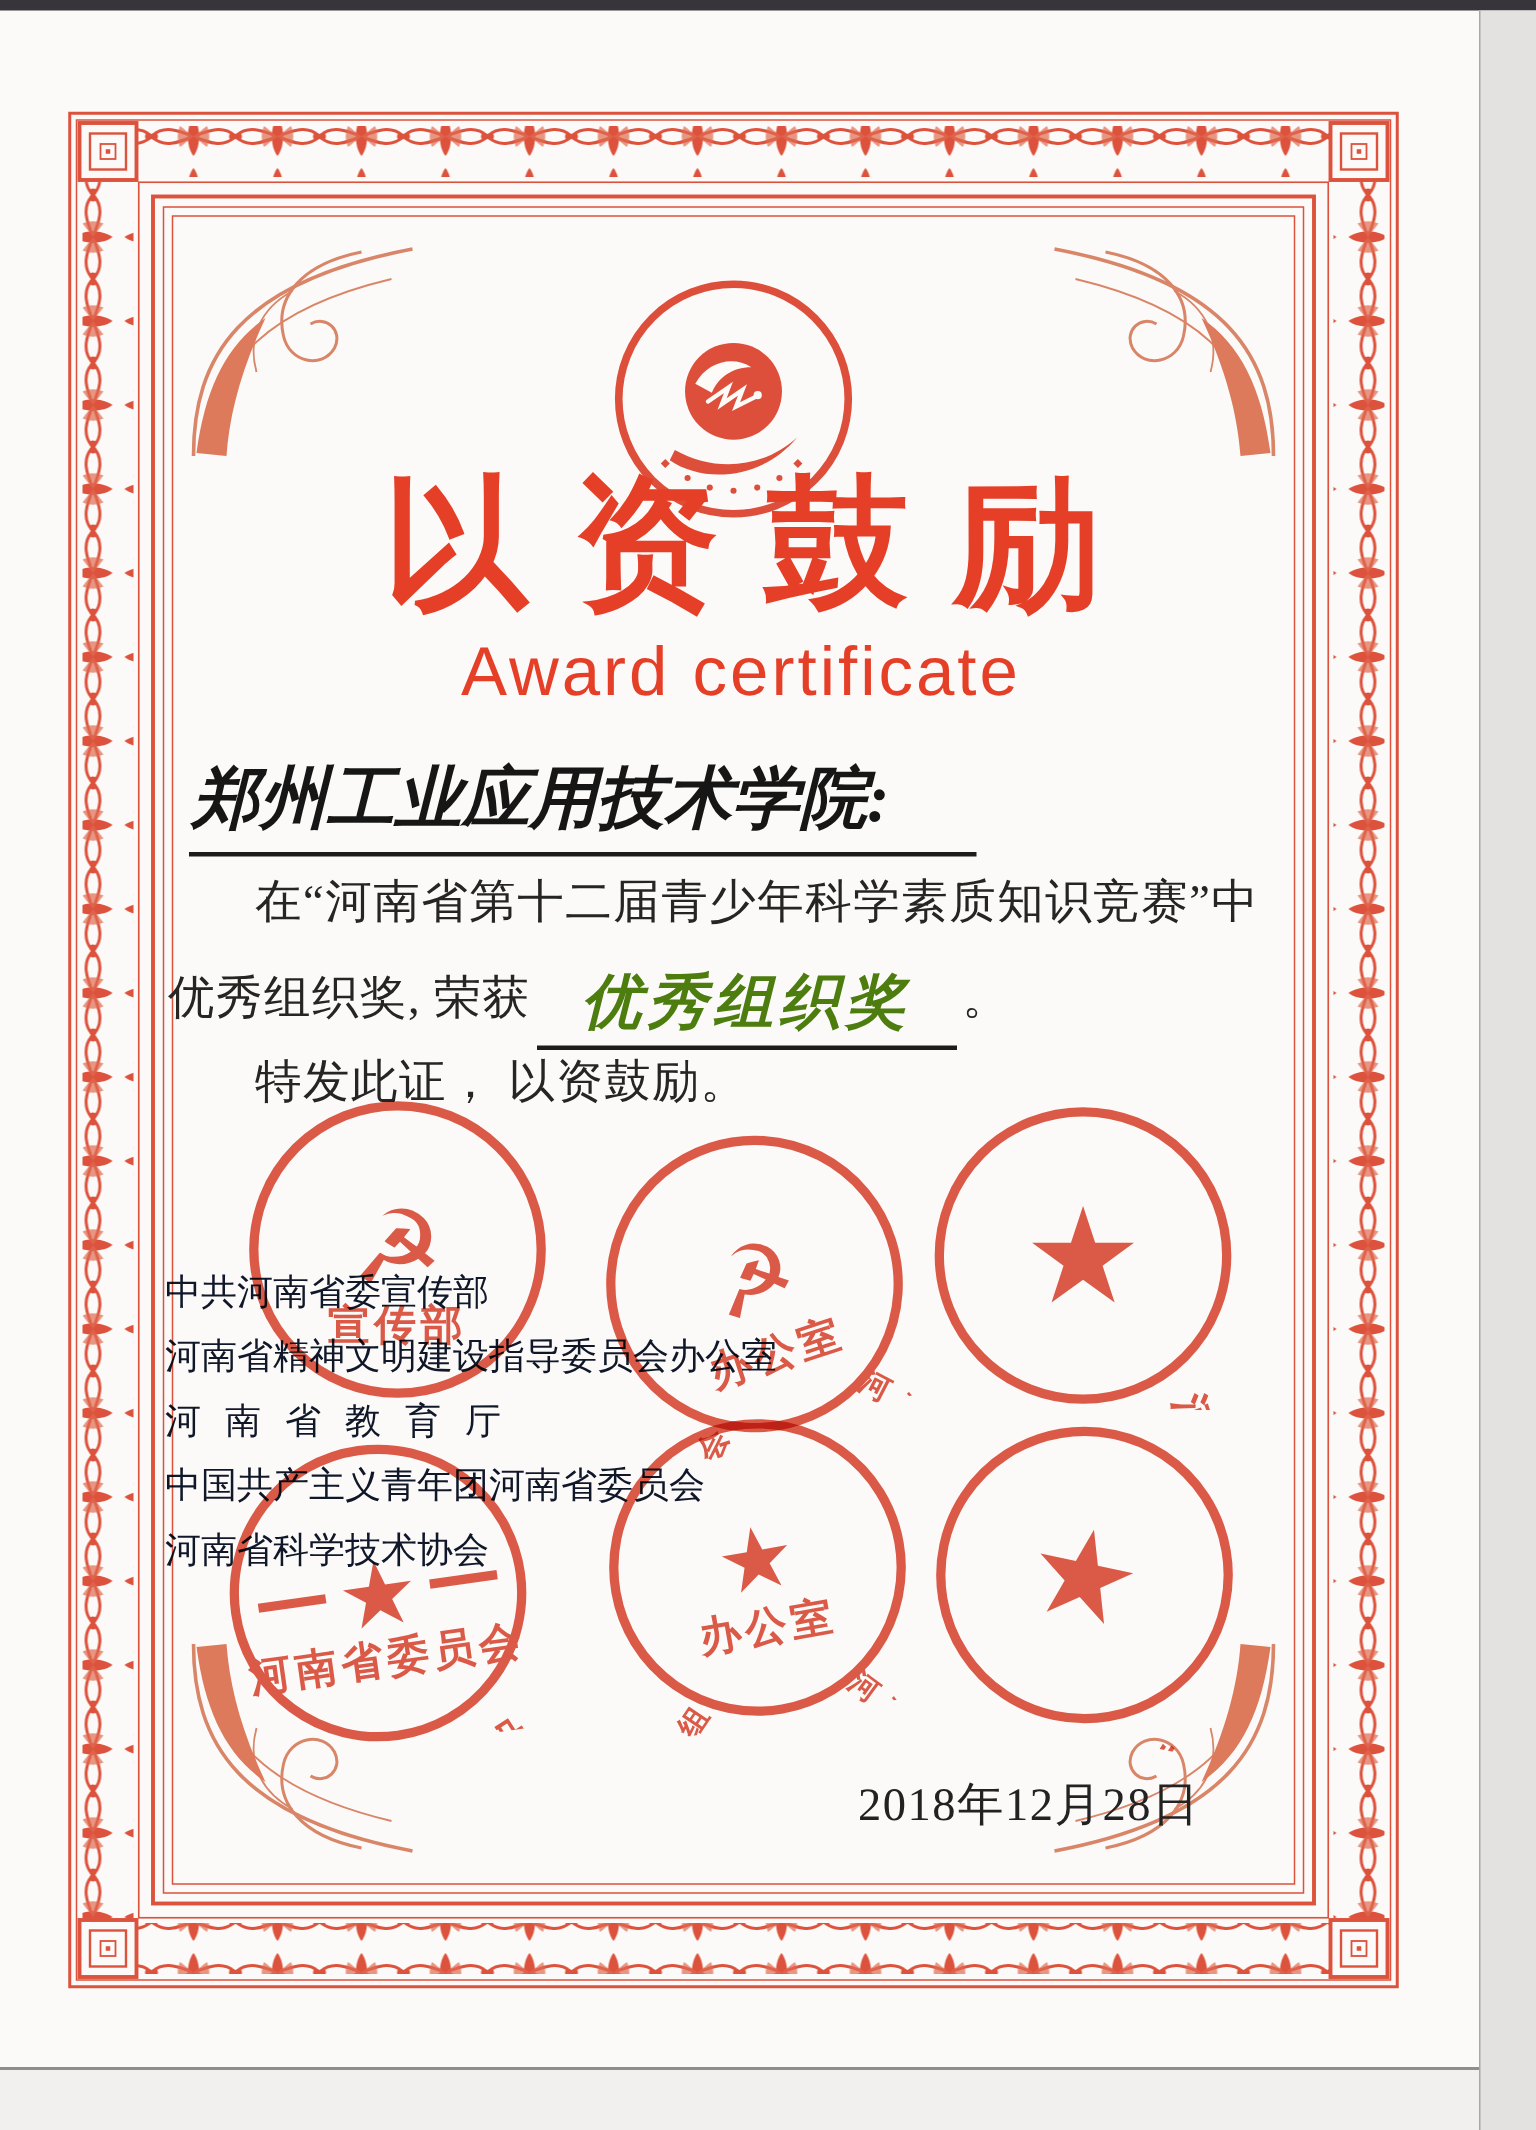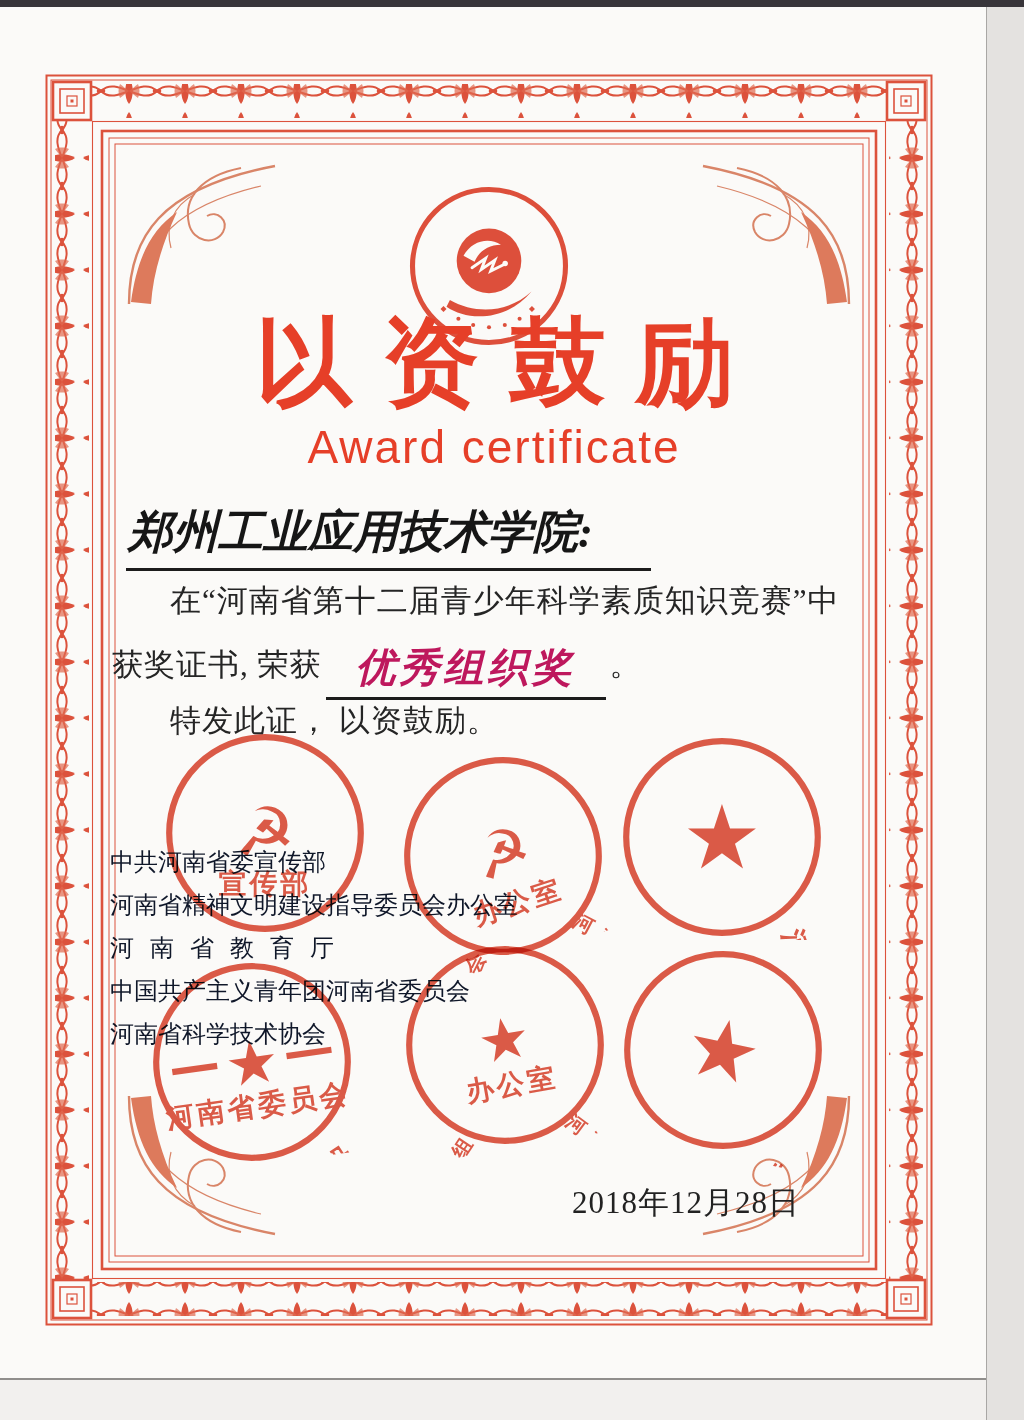--- a/index.html
+++ b/index.html
@@ -20,21 +20,21 @@
     font-family:"Liberation Sans","DejaVu Sans",sans-serif;font-weight:400;
     font-size:46px;letter-spacing:2px;}
 
   .recipient{position:absolute;left:126px;top:502px;font-size:45px;font-weight:700;font-style:italic;color:#161616;}
   .recipient .uline{display:inline-block;border-bottom:3px solid #1c1c1c;padding:0 58px 6px 2px;}
 
   .body-line{position:absolute;font-size:31px;color:#252525;letter-spacing:1px;white-space:nowrap;}
   .line-competition{left:170px;top:580px;}
   .line-result{left:112px;top:640px;}
   .line-grant{left:170px;top:700px;}
-  .award-name{display:inline-block;font-size:40px;font-weight:700;font-style:italic;color:#be185d;
+  .award-name{display:inline-block;font-size:40px;font-weight:700;font-style:italic;color:#4d7c0f;
     border-bottom:3px solid #1c1c1c;padding:0 30px 2px 30px;margin:0 4px;vertical-align:-6px;letter-spacing:4px;}
 
   .seal{position:absolute;width:206px;height:206px;mix-blend-mode:multiply;opacity:.93;color:#dc4f3b;}
   .seal text{fill:#dc4f3b;}
   .seal .arc{font-family:"Liberation Sans","DejaVu Sans",sans-serif;font-weight:700;}
   .seal .emblem{font-family:"DejaVu Sans",sans-serif;}
   .seal .bottom{font-family:"Liberation Sans","DejaVu Sans",sans-serif;font-weight:700;font-size:27px;letter-spacing:3px;}
   .seal .serial{font-family:"DejaVu Sans Mono","DejaVu Sans",monospace;font-size:11px;letter-spacing:2px;}
   .seal-1{left:162px;top:730px;}
   .seal-2{left:400px;top:753px;transform:rotate(-18deg);}
@@ -145,21 +145,21 @@
   <div class="title-zh" style="color:#e63f28">以资鼓励</div>
   <div class="title-en" style="color:#e63f28">Award certificate</div>
 
   <div class="recipient">
     <span class="uline">郑州工业应用技术学院:</span>
   </div>
 
   <div class="body-line line-competition">在“河南省第十二届青少年科学素质知识竞赛”中</div>
 
   <div class="body-line line-result">
-    <span>获奖证书, 荣获</span><span class="award-name">优秀组织奖</span><span>。</span>
+    <span>优秀组织奖, 荣获</span><span class="award-name">优秀组织奖</span><span>。</span>
   </div>
 
   <div class="body-line line-grant">特发此证， 以资鼓励。</div>
 
   <svg class="seal seal-1" viewBox="0 0 200 200">
     <defs>
         <path id="at1" d="M 100,172 A 72,72 0 1 1 99.99,172"></path>
       </defs>
     <circle cx="100" cy="100" r="93" fill="none" stroke="currentColor" stroke-width="6"></circle>
     <text class="arc" font-size="27" letter-spacing="16" text-anchor="middle"><textPath href="#at1" startOffset="50%">中共河南省委</textPath></text>

